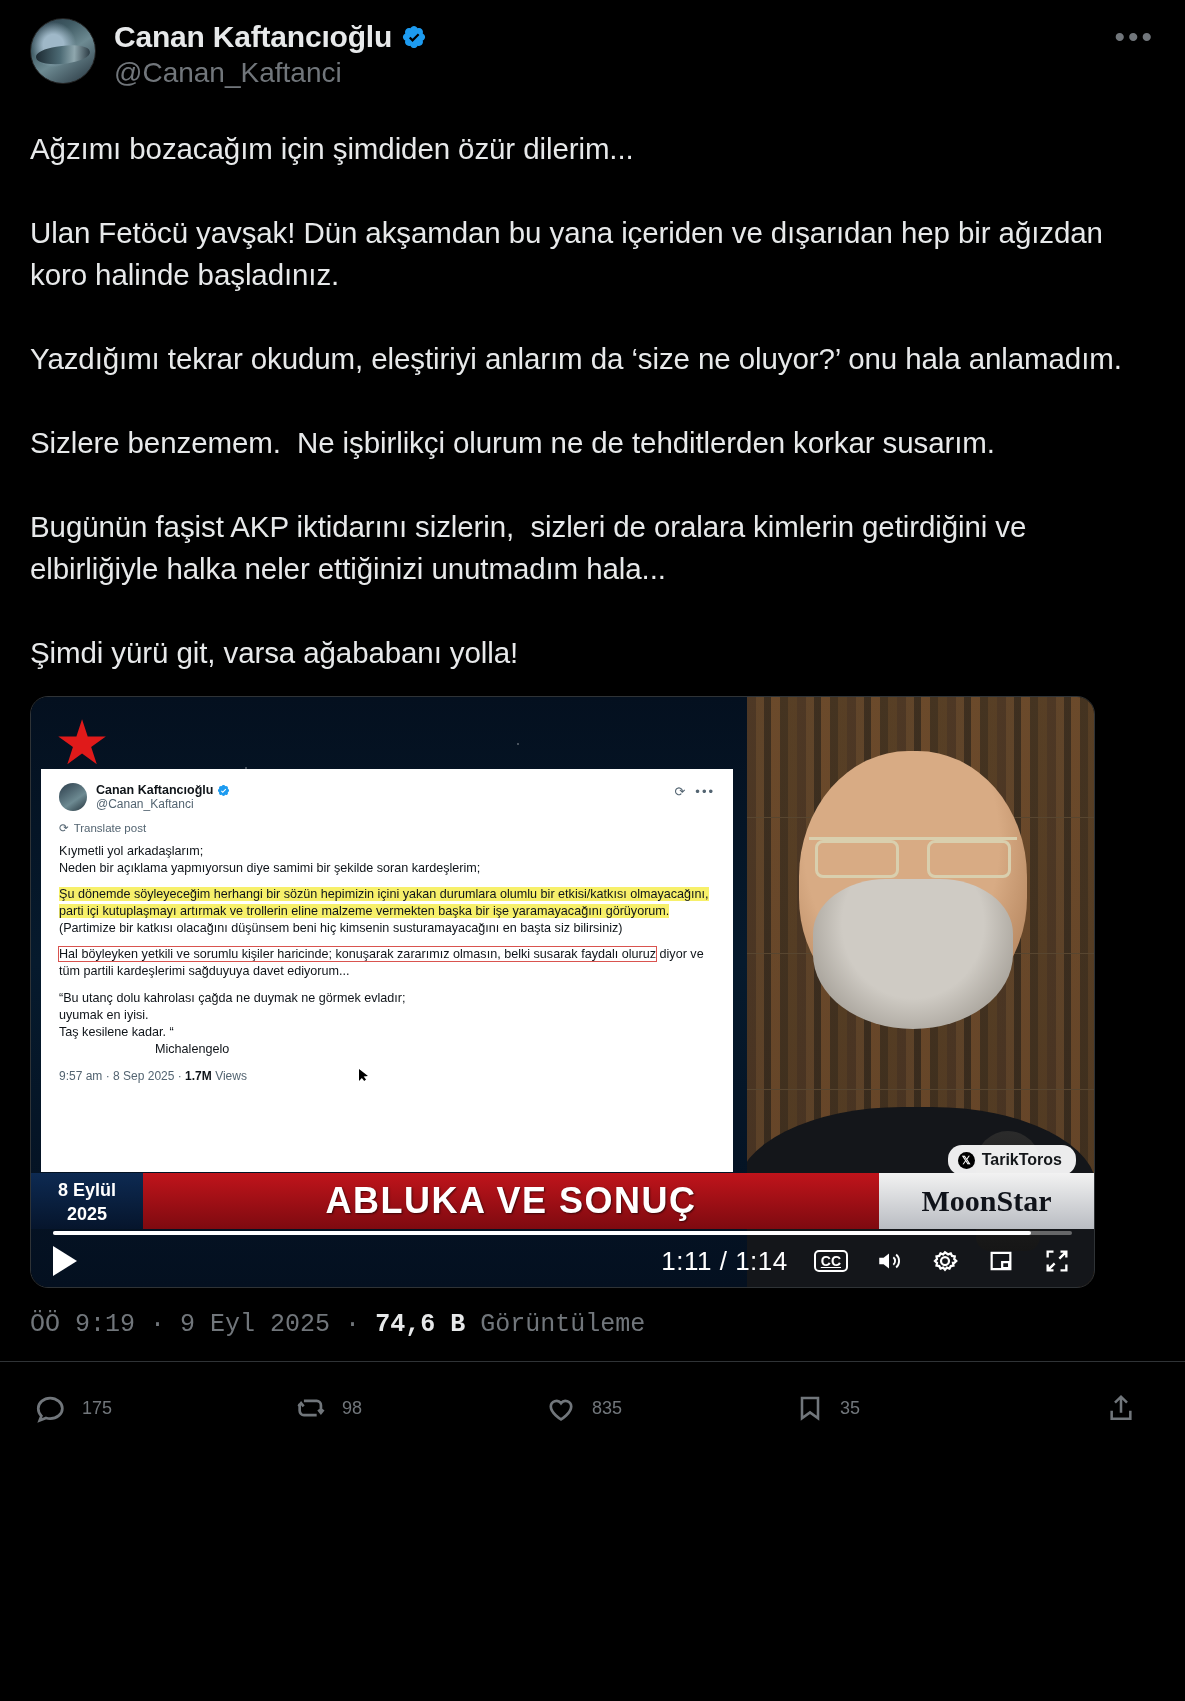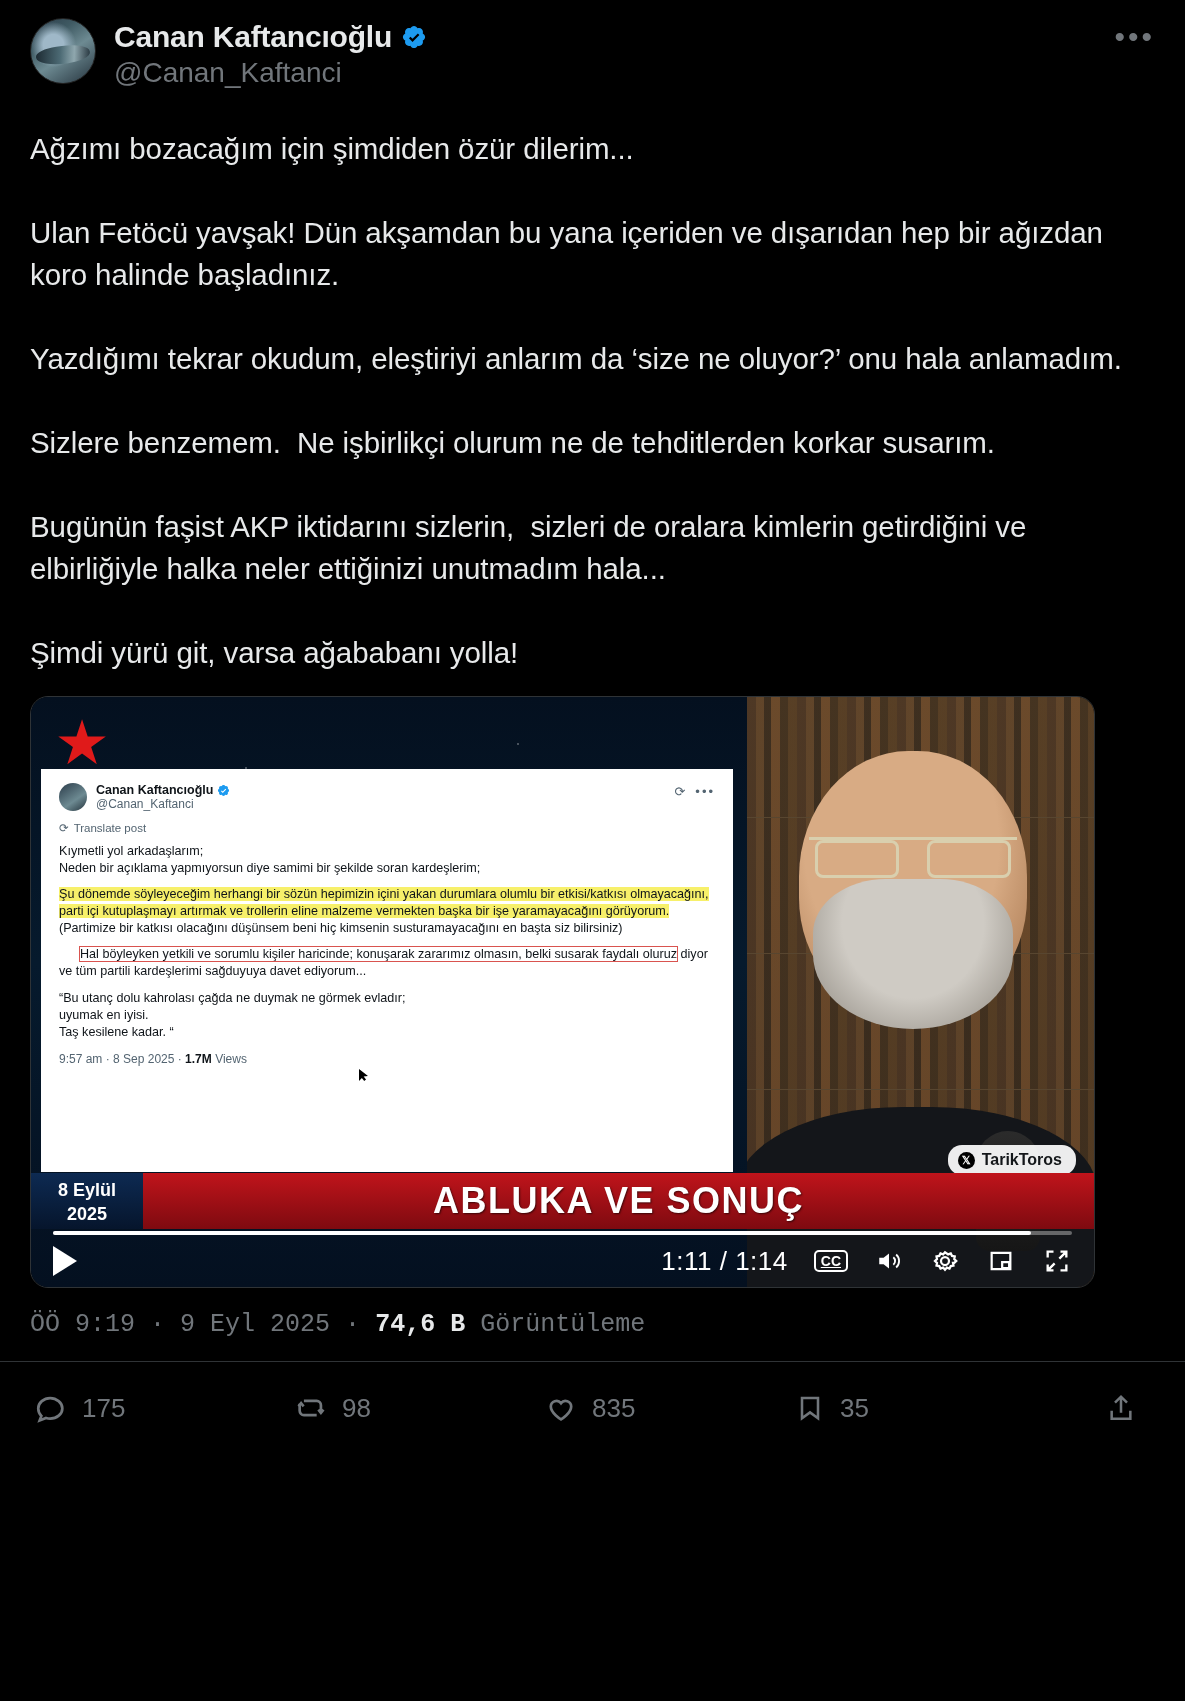--- a/index.html
+++ b/index.html
@@ -133,21 +133,20 @@
   .ic-name { font-size: 12.5px; font-weight: bold; color: #0f1419; display: flex; gap: 4px; align-items: center; }
   .ic-handle { font-size: 12px; color: #536471; }
   .ic-right { margin-left: auto; color: #536471; font-size: 13px; letter-spacing: 2px; display: flex; gap: 8px; align-items: center;}
   .ic-translate { color: #536471; font-size: 11.5px; margin: 9px 0 6px 0; display: flex; gap: 5px; align-items: center;}
   .ic-p { margin-bottom: 9px; }
   .hl-yellow { background: #f7f06a; }
   .hl-box {
     display: inline;
     box-shadow: 0 0 0 1px #d9534f;
     background: #fff;
-    margin-left: 21px;
   }
   .ic-quote { margin-top: 10px; }
   .ic-sign { margin-left: 96px; }
   .ic-meta { margin-top: 10px; font-size: 12px; color: #536471; }
   .ic-meta b { color: #0f1419; }
   .cursor-dot {
     position: absolute;
     left: 318px; top: 300px;
     width: 9px; height: 12px;
     background: #000;
@@ -326,21 +325,21 @@
   
   .actions {
     display: flex;
     align-items: center;
     height: 92px;
     color: #71767b;
     padding: 0 4px;
   }
   .action {
     display: flex; align-items: center; gap: 14px;
-    font-size: 26px;
+    font-size: 18px;
     cursor: pointer;
   }
   .action svg { display: block; }
   .a1 { width: 260px; }
   .a2 { width: 250px; }
   .a3 { width: 250px; }
   .a4 { width: 250px; }
   .a5 { margin-left: auto; }
 </style>
 </head>
@@ -416,20 +415,21 @@
             <span>(Partimize bir katkısı olacağını düşünsem beni hiç kimsenin susturamayacağını en başta siz bilirsiniz)</span>
           </div>
 
           <div class="ic-p">
             <span class="hl-box">Hal böyleyken yetkili ve sorumlu kişiler haricinde; konuşarak zararımız olmasın, belki susarak faydalı oluruz</span><span> diyor ve tüm partili kardeşlerimi sağduyuya davet ediyorum...</span>
           </div>
 
           <div class="ic-quote" style="white-space:pre-wrap">“Bu utanç dolu kahrolası çağda ne duymak ne görmek evladır;
 uyumak en iyisi.
 Taş kesilene kadar. “</div>
+          <div class="ic-sign">Michalengelo</div>
 
           <div class="ic-meta">
             <span>9:57 am · 8 Sep 2025</span>
             <span> · </span>
             <b>1.7M</b>
             <span>Views</span>
           </div>
           <div class="cursor-dot"></div>
         </div>
       </div>
@@ -450,20 +450,21 @@
         </div>
       </div>
     </div>
 
     <div class="lower-third">
       <div class="lt-date">
         <div>8 Eylül</div>
         <div>2025</div>
       </div>
       <div class="lt-title">ABLUKA VE SONUÇ</div>
+      <div class="lt-brand">MoonStar</div>
     </div>
 
     <div class="progress">
       <div class="progress-fill" style="width:96%"></div>
     </div>
 
     <div class="controls">
       <div class="play-icon"></div>
       <div class="time">1:11 / 1:14</div>
       <div class="ctrl-icons">

